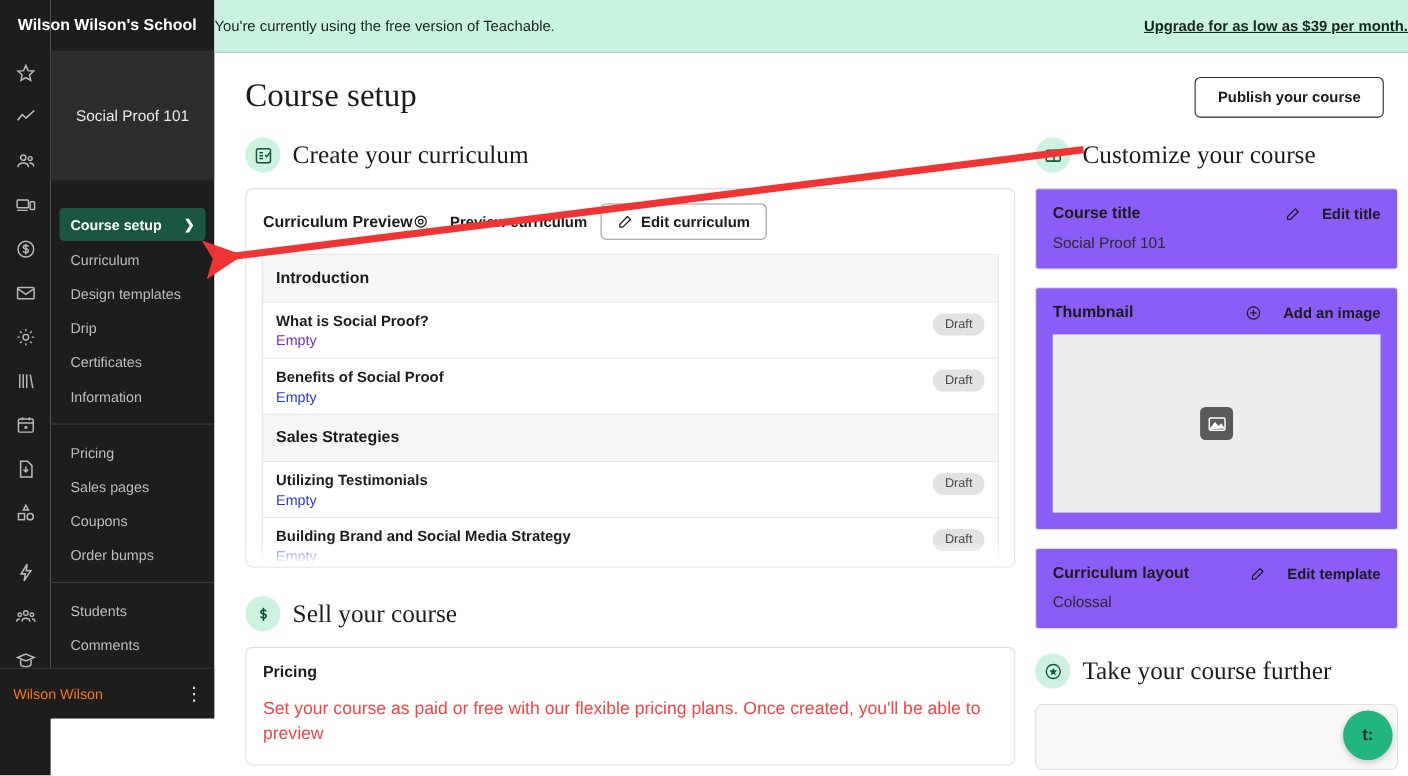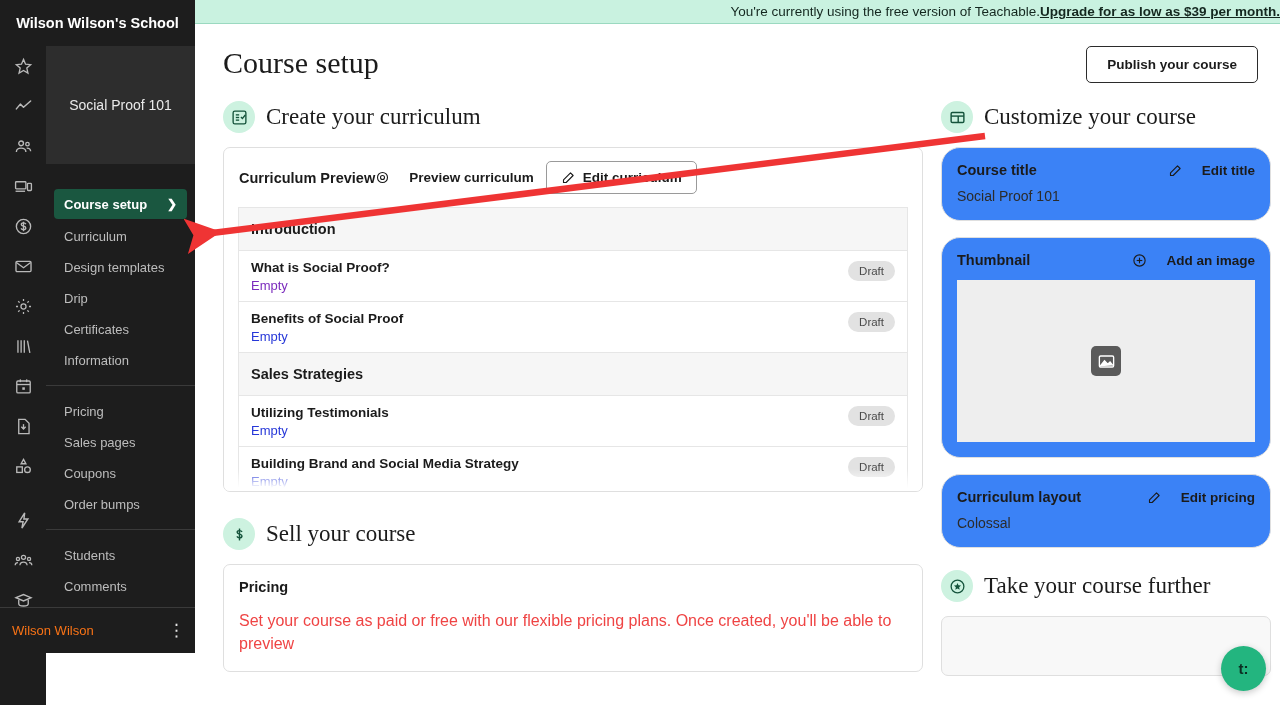--- a/index.html
+++ b/index.html
@@ -58,22 +58,22 @@
     display: flex; align-items: center; justify-content: space-between;
     padding: 0 0 0 0; position: absolute; bottom: 0; left: -46px; width: 195px;
     background: #1d1d1d;
   }
   .side-footer .uname { color: #f97316; font-size: 13px; padding-left: 12px; }
   .side-footer .dots { color: #e4e4e4; font-size: 17px; letter-spacing: 0; padding-right: 10px; line-height: 1; }
 
   
   .main { flex: 1 1 auto; height: 705px; position: relative; background: #fff; overflow: hidden; }
   .banner {
-    height: 24px; background: #c9f2e0; border-bottom: 1px solid #9bd9c0;
-    display: flex; align-items: center; justify-content: flex-end;
+    height: 48px; background: #c9f2e0; border-bottom: 1px solid #9bd9c0;
+    display: flex; align-items: center; justify-content: space-between;
     font-size: 13.5px; color: #14271f;
   }
   .banner a { color: #14271f; font-weight: bold; text-decoration: underline; }
 
   .content { padding: 0 22px 0 28px; position: relative; }
   .page-head {
     display: flex; align-items: flex-start; justify-content: space-between;
     padding-top: 22px;
   }
   .page-title { font-family: "Liberation Serif", serif; font-size: 30px; color: #1b1b1b; font-weight: normal; }
@@ -134,21 +134,21 @@
     border-radius: 11px; padding: 4px 11px; white-space: nowrap; margin-top: 1px;
   }
   .list-fade {
     position: absolute; left: 0; right: 0; bottom: 0; height: 22px;
     background: linear-gradient(to bottom, rgba(255,255,255,0), #ffffff 85%);
     pointer-events: none;
   }
   .preview-wrap { position: relative; height: 345px; overflow: hidden; }
 
   
-  .rcard { border: 1px solid #dfdfdf; border-radius: 19px; background: #3b82f6; margin-bottom: 16px; }
+  .rcard { border: 1px solid #dfdfdf; border-radius: 3px; background: #8b5cf6; margin-bottom: 16px; }
   .rcard-head {
     display: flex; align-items: center; justify-content: space-between;
     padding: 14px 15px 0 15px;
   }
   .rcard-head .lbl { font-size: 14.5px; font-weight: bold; color: #1b1b1b; }
   .rcard-body { padding: 10px 15px 16px 15px; font-size: 14px; color: #2b2b2b; }
   .thumb-box {
     margin: 12px 15px 15px 15px; height: 162px; background: #eeeeee;
     display: flex; align-items: center; justify-content: center;
   }
@@ -517,21 +517,21 @@
 
           <div class="rcard">
             <div class="rcard-head">
               <span class="lbl">Curriculum layout</span>
               <button class="ghost-btn">
                 <span>
                     <svg viewBox="0 0 24 24" fill="none" stroke="currentColor" stroke-width="1.8" stroke-linecap="round" stroke-linejoin="round">
                       <path d="M15.2 4.6 19.4 8.8 8.2 20H4v-4.2z"></path>
                     </svg>
                   </span>
-                <span>Edit pricing</span>
+                <span>Edit template</span>
               </button>
             </div>
             <div class="rcard-body">Colossal</div>
           </div>
 
           <div class="sec-head" style="margin-top:22px">
             <span class="sec-ico">
               <svg viewBox="0 0 24 24" fill="none" stroke="#14533b" stroke-width="1.8">
                   <circle cx="12" cy="12" r="9"></circle>
                   <polygon points="12,7 13.4,10.4 17,10.7 14.3,13.1 15.1,16.7 12,14.8 8.9,16.7 9.7,13.1 7,10.7 10.6,10.4" fill="#14533b" stroke="none"></polygon>

